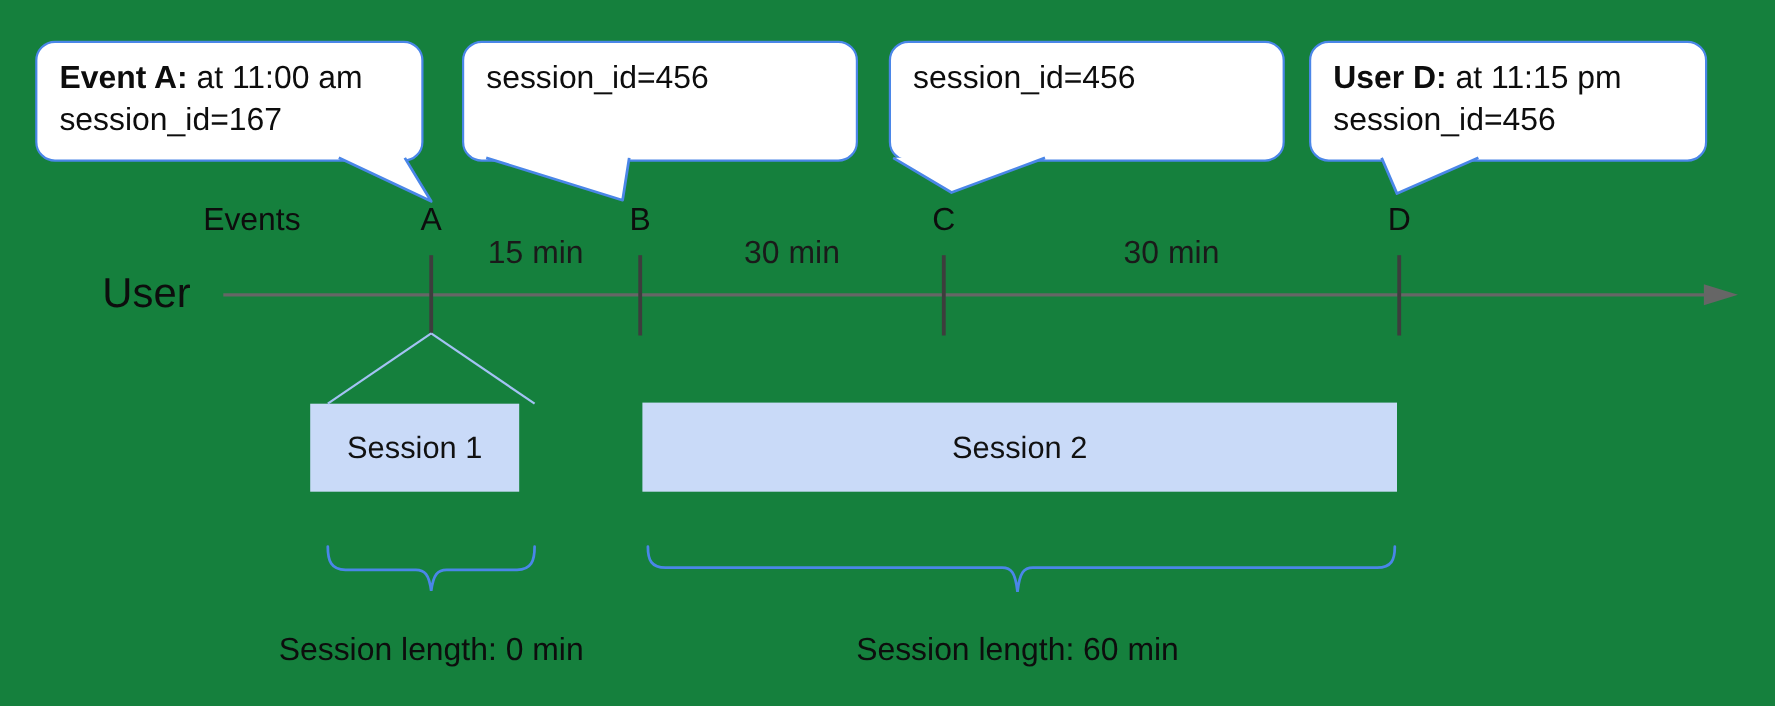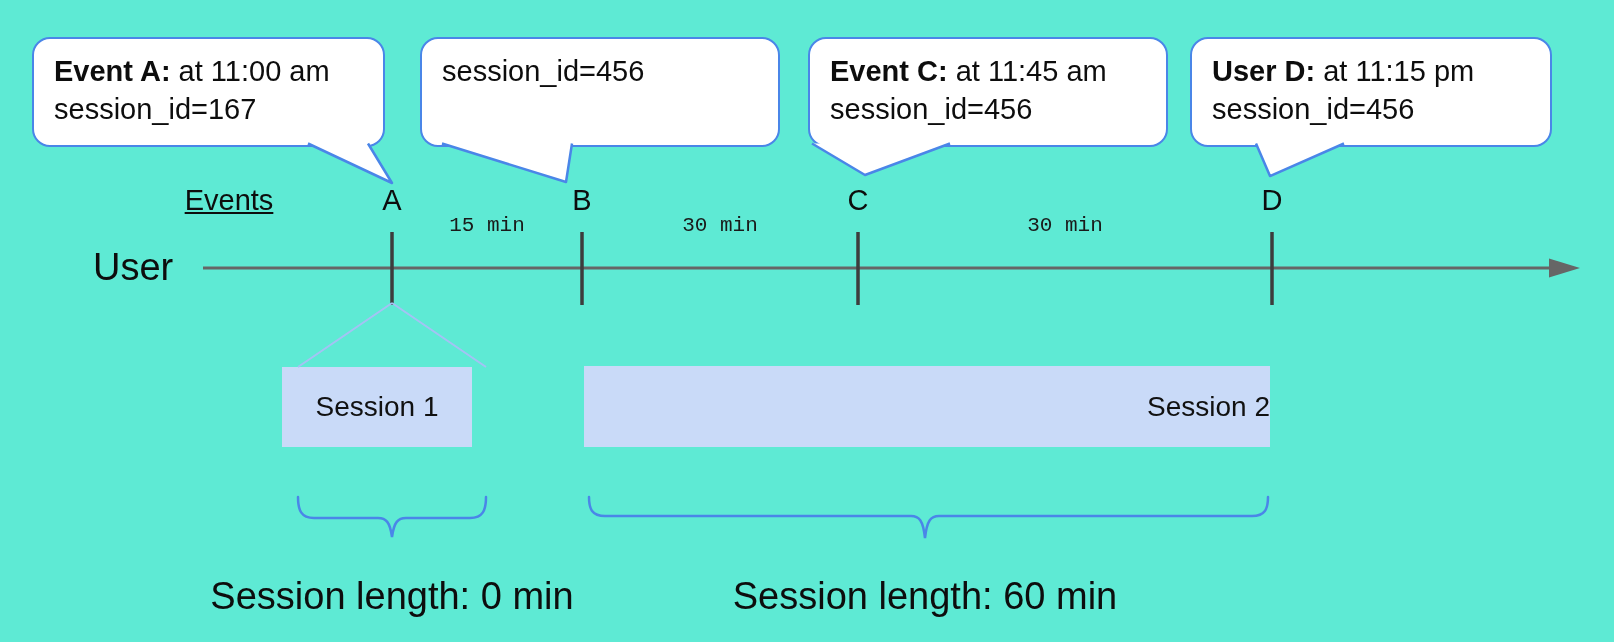--- a/index.html
+++ b/index.html
@@ -1,19 +1,19 @@
 <!DOCTYPE html>
 <html><head>
 <meta charset="utf-8">
 <style>
   html,body{margin:0;padding:0;background:#ffffff;}
   .canvas{
     position:relative;
     width:1614px;height:642px;
-    background:#5eead4;
+    background:#15803d;
     font-family:"Liberation Sans", sans-serif;
     color:#0d0d0d;
     overflow:hidden;
   }
   
   .bubble{
     position:absolute;
     top:37px;height:110px;
     background:#ffffff;
     border:2.5px solid #4a86e8;
@@ -25,58 +25,57 @@
     white-space:nowrap;
   }
   #bubble-a{left:32px;width:353px;}
   #bubble-b{left:420px;width:360px;}
   #bubble-c{left:808px;width:360px;}
   #bubble-d{left:1190px;width:362px;}
   .bubble b{font-weight:bold;}
   
   .lbl{position:absolute;z-index:2;white-space:nowrap;}
   .centered{transform:translateX(-50%);}
-  .events-lbl{left:229px;top:184px;font-size:29px;text-decoration:underline;}
+  .events-lbl{left:229px;top:184px;font-size:29px;}
   .user-lbl{left:93px;top:246px;font-size:38px;text-align:right;}
   .marker{top:184px;font-size:29px;}
   #marker-a{left:392px;} #marker-b{left:582px;}
   #marker-c{left:858px;} #marker-d{left:1272px;}
-  .interval{top:214px;font-size:21px;color:#1a1a1a;font-family:Liberation Mono, monospace;}
+  .interval{top:214px;font-size:29px;color:#1a1a1a;}
   #interval-ab{left:487px;} #interval-bc{left:720px;} #interval-cd{left:1065px;}
   
   .session-box{
     position:absolute;z-index:1;
     background:#c9daf8;
     display:flex;align-items:center;justify-content:center;
     font-size:28px;color:#111111;
   }
   #session1{left:282px;top:367px;width:190px;height:80px;}
-  #session2{left:584px;top:366px;width:686px;height:81px;justify-content:flex-end;}
-  .length-lbl{top:575px;font-size:38px;}
+  #session2{left:584px;top:366px;width:686px;height:81px;}
+  .length-lbl{top:575px;font-size:29px;}
   #len1{left:392px;} #len2{left:925px;}
   
   .overlay{
     position:absolute;left:0;top:0;width:1614px;height:642px;
     z-index:3;pointer-events:none;
   }
 </style>
 </head>
 <body>
 
 <div class="canvas">
 
   <div class="bubble" id="bubble-a">
     <div><b>Event A:</b><span> at 11:00 am</span></div>
     <div>session_id=167</div>
   </div>
   <div class="bubble" id="bubble-b">
     <div>session_id=456</div>
   </div>
   <div class="bubble" id="bubble-c">
-    <div><b>Event C:</b><span> at 11:45 am</span></div>
     <div>session_id=456</div>
   </div>
   <div class="bubble" id="bubble-d">
     <div><b>User D:</b><span> at 11:15 pm</span></div>
     <div>session_id=456</div>
   </div>
 
   <div class="lbl events-lbl centered">Events</div>
   <div class="lbl user-lbl">User</div>
 

